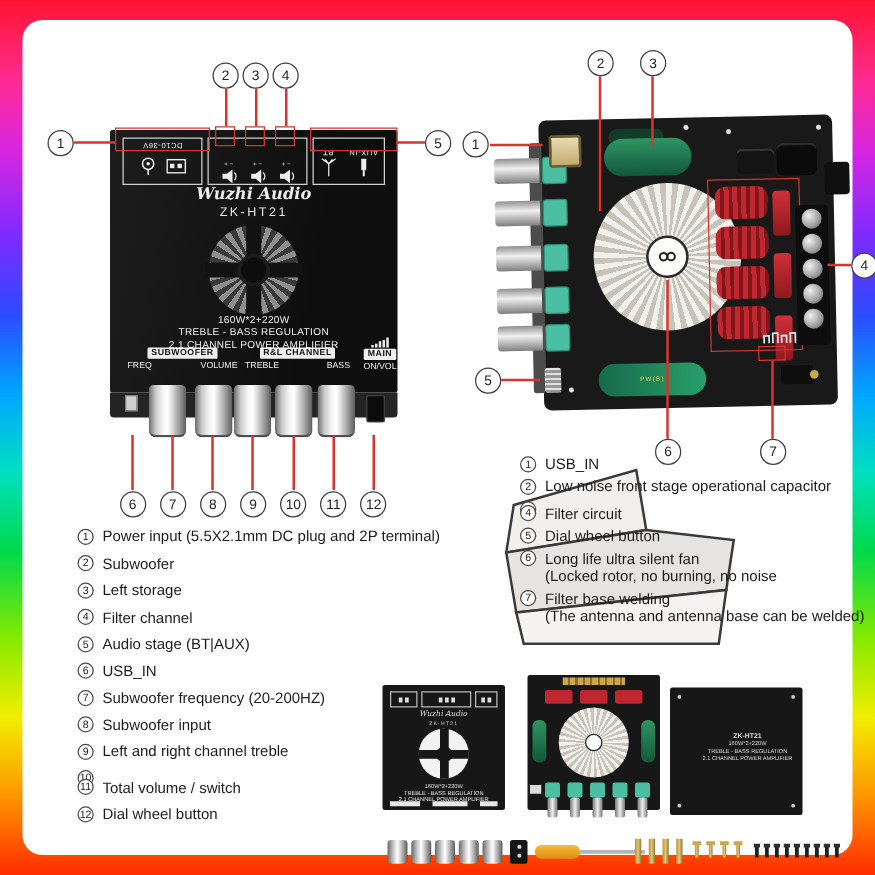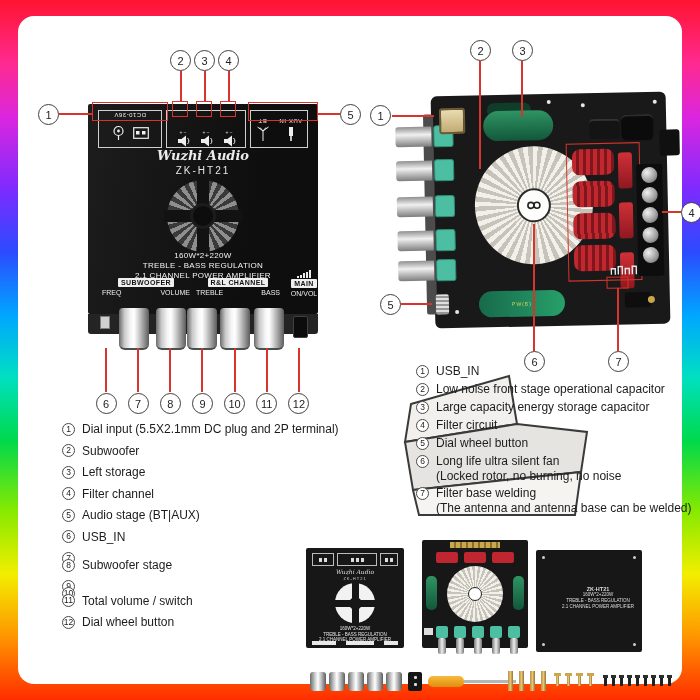--- a/index.html
+++ b/index.html
@@ -415,21 +415,20 @@
         </div>
 
         <div class="litem">
           <span class="lnum">2</span>
           <span>Low noise front stage operational capacitor</span>
           
         </div>
 
         <div class="litem">
           <span class="lnum">3</span>
-          <span>Large capacity energy storage capacitor</span>
           
         </div>
 
         <div class="litem">
           <span class="lnum">4</span>
           <span>Filter circuit</span>
           
         </div>
 
         <div class="litem">
@@ -448,21 +447,21 @@
           <span class="lnum">7</span>
           <span>Filter base welding</span>
           <div class="lsub">(The antenna and antenna base can be welded)</div>
         </div>
       </div>
 
     <div class="legend panel-legend">
 
         <div class="litem">
           <span class="lnum">1</span>
-          <span>Dial input (5.5X2.1mm DC plug and 2P terminal)</span>
+          <span>Power input (5.5X2.1mm DC plug and 2P terminal)</span>
           
         </div>
 
         <div class="litem">
           <span class="lnum">2</span>
           <span>Subwoofer</span>
           
         </div>
 
         <div class="litem">
@@ -484,31 +483,33 @@
         </div>
 
         <div class="litem">
           <span class="lnum">6</span>
           <span>USB_IN</span>
           
         </div>
 
         <div class="litem">
           <span class="lnum">7</span>
+          <span>Subwoofer frequency (20-200HZ)</span>
           
         </div>
 
         <div class="litem">
           <span class="lnum">8</span>
-          <span>Subwoofer stage</span>
+          <span>Subwoofer input</span>
           
         </div>
 
         <div class="litem">
           <span class="lnum">9</span>
+          <span>Left and right channel treble</span>
           
         </div>
 
         <div class="litem">
           <span class="lnum">10</span>
           
         </div>
 
         <div class="litem">
           <span class="lnum">11</span>

